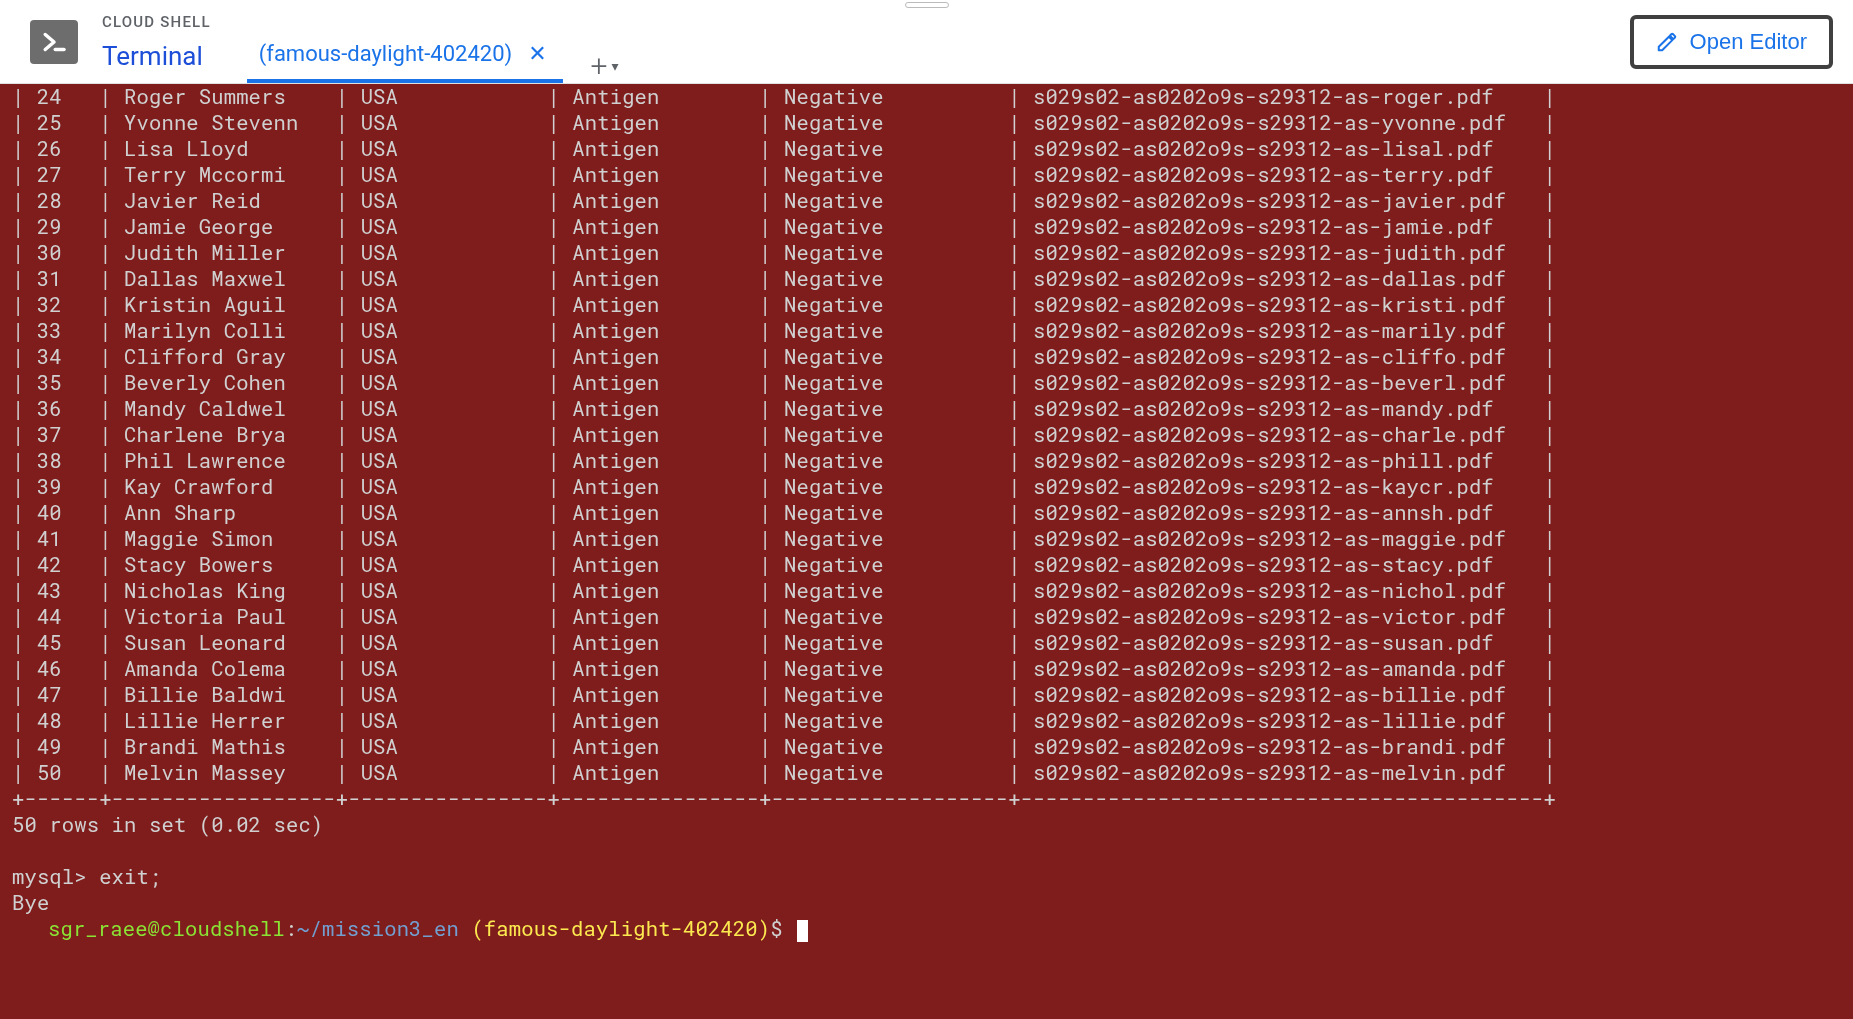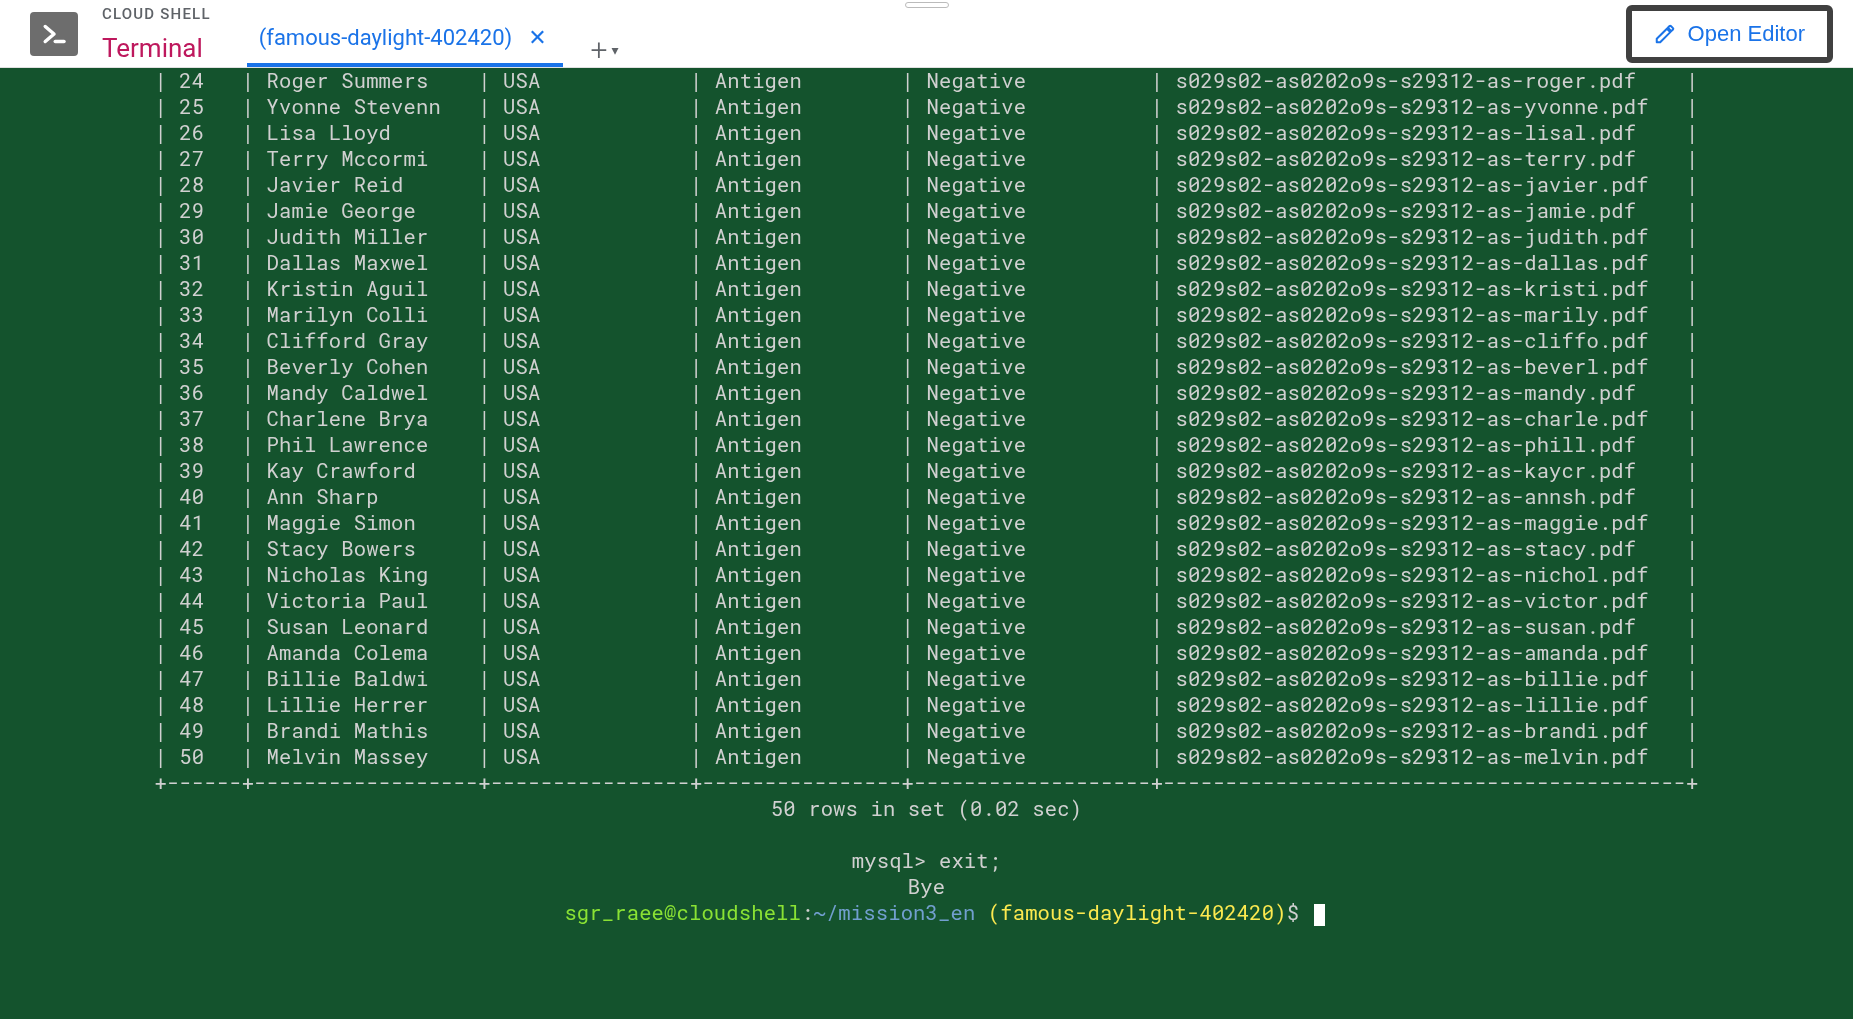--- a/index.html
+++ b/index.html
@@ -8,21 +8,21 @@
   background: #fff;
   width: 1853px;
   height: 1019px;
   overflow: hidden;
   display: flex;
   flex-direction: column;
 }
 .header {
   display: flex;
   align-items: center;
-  height: 68px;
+  height: 84px;
   padding: 0 20px 0 30px;
   border-bottom: 1px solid #e0e0e0;
   background: #fff;
 }
 .drag-handle {
   position: absolute;
   top: 2px;
   left: 50%;
   transform: translateX(-50%);
   width: 44px;
@@ -43,21 +43,21 @@
   flex-shrink: 0;
 }
 .shell-icon svg { width: 30px; height: 30px; }
 .title-block { display: flex; flex-direction: column; margin-right: 36px; }
 .title-small {
   font-size: 15px;
   letter-spacing: 1.2px;
   color: #5f6368;
   font-weight: 500;
 }
-.title-large { font-size: 26px; color: #be185d; margin-top: 10px; }
+.title-large { font-size: 26px; color: #1d4ed8; margin-top: 10px; }
 .tabs {
   display: flex;
   align-items: flex-end;
   height: 100%;
 }
 .tab {
   display: flex;
   align-items: center;
   padding: 0 12px;
   height: 56px;
@@ -79,43 +79,42 @@
   gap: 4px;
   color: #5f6368;
 }
 .new-tab .plus { font-size: 30px; font-weight: 300; }
 .new-tab .caret { font-size: 14px; }
 .spacer { flex: 1; }
 .open-editor-btn {
   display: flex;
   align-items: center;
   gap: 12px;
-  border: 6px solid #404040;
+  border: 4px solid #404040;
   border-radius: 6px;
   padding: 10px 22px;
   color: #1a73e8;
   font-size: 22px;
   font-weight: 500;
   background: #fff;
   cursor: pointer;
 }
 .open-editor-btn svg { width: 22px; height: 22px; }
 
 .terminal {
   flex: 1;
-  background: #14532d;
+  background: #7f1d1d;
   color: #d0d0d0;
   font-family: "Roboto Mono", "Courier New", monospace;
   font-size: 20.5px;
   line-height: 26px;
   padding: 0 12px 12px 12px;
   white-space: pre;
   overflow: hidden;
   letter-spacing: 0.15px;
-  text-align: center;
 }
 .terminal .green { color: #8ae234; margin-left: 36px; }
 .terminal .blue  { color: #729fcf; }
 .terminal .yellow{ color: #fce94f; }
 .cursor {
   display: inline-block;
   width: 11px;
   height: 22px;
   background: #fff;
   vertical-align: text-bottom;

